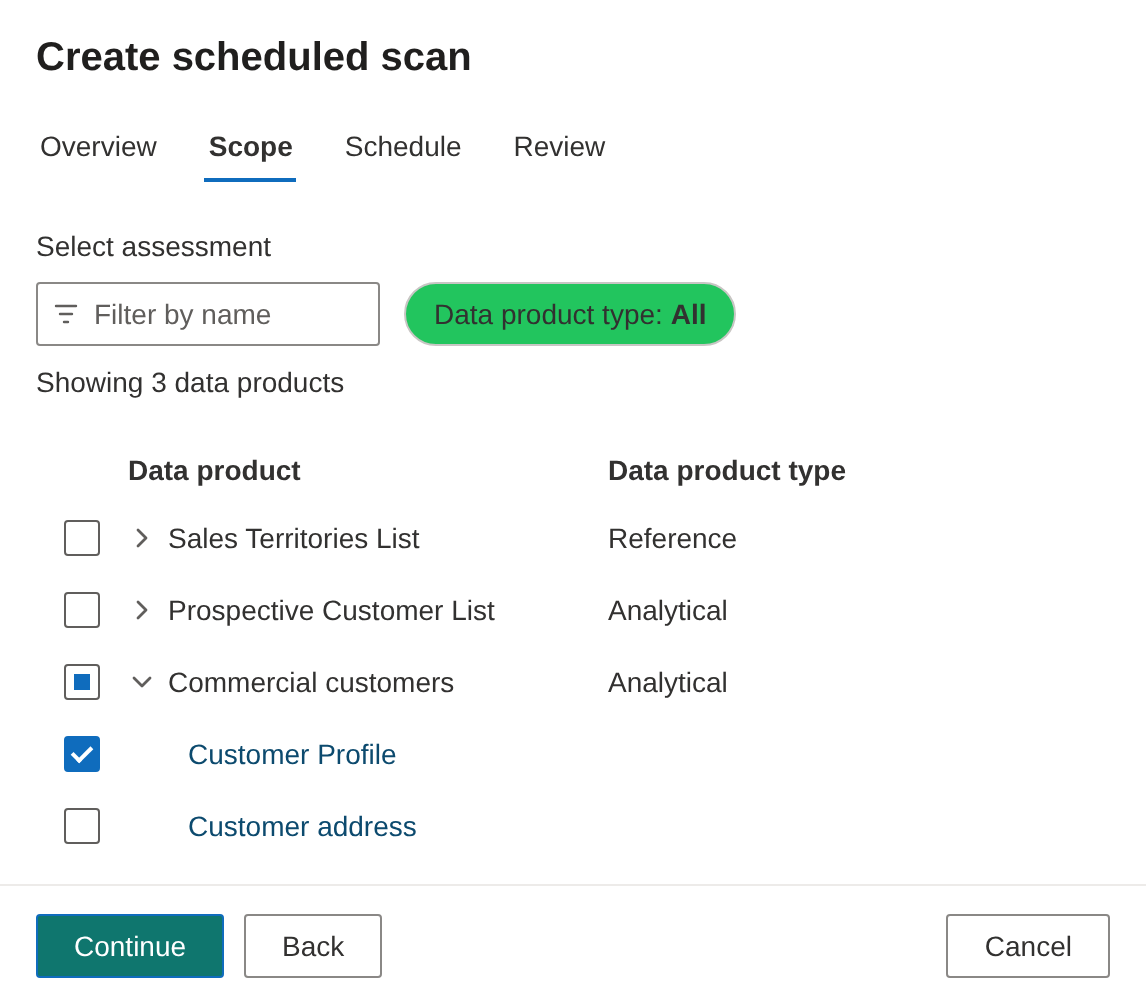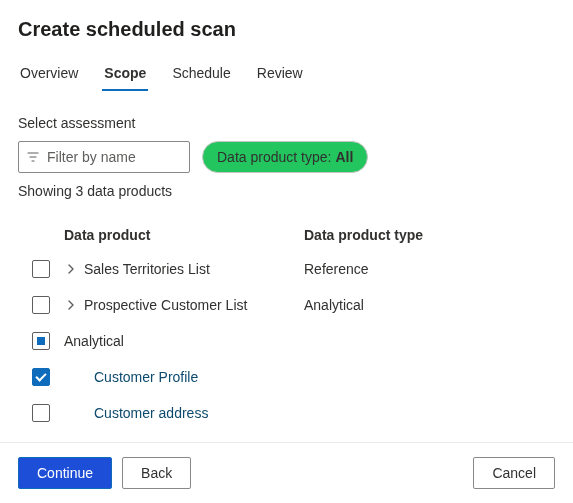--- a/index.html
+++ b/index.html
@@ -153,21 +153,21 @@
     border-radius: 2px;
     font-size: 14px;
     cursor: pointer;
     border: 1px solid #8a8886;
     background: #fff;
     color: #323130;
     display:flex;
     align-items:center;
   }
   .btn.primary {
-    background: #1d4ed8;
+    background: #0f766e;
     border-color: #0f6cbd;
     color: #fff;
   }
   .spacer { flex: 1; }
 </style>
 </head>
 <body>
 
 <div class="content">
   <h1>Create scheduled scan</h1>
@@ -229,20 +229,28 @@
         </span>
       <span>Prospective Customer List</span>
     </div>
     <div class="col-type">Analytical</div>
   </div>
 
   <div class="row">
     <div class="col-check">
         <div class="checkbox indeterminate"></div>
       </div>
+    <div class="col-product">
+      <span class="chevron">
+          <svg width="10" height="10" viewBox="0 0 10 10">
+            <path d="M1 3l4 4 4-4" stroke="#605e5c" stroke-width="1.4" fill="none" stroke-linecap="round" stroke-linejoin="round"></path>
+          </svg>
+        </span>
+      <span>Commercial customers</span>
+    </div>
     <div class="col-type">Analytical</div>
   </div>
 
   <div class="row">
     <div class="col-check">
         <div class="checkbox checked"></div>
       </div>
     <div class="col-product indent1">
       <span class="link">Customer Profile</span>
     </div>

